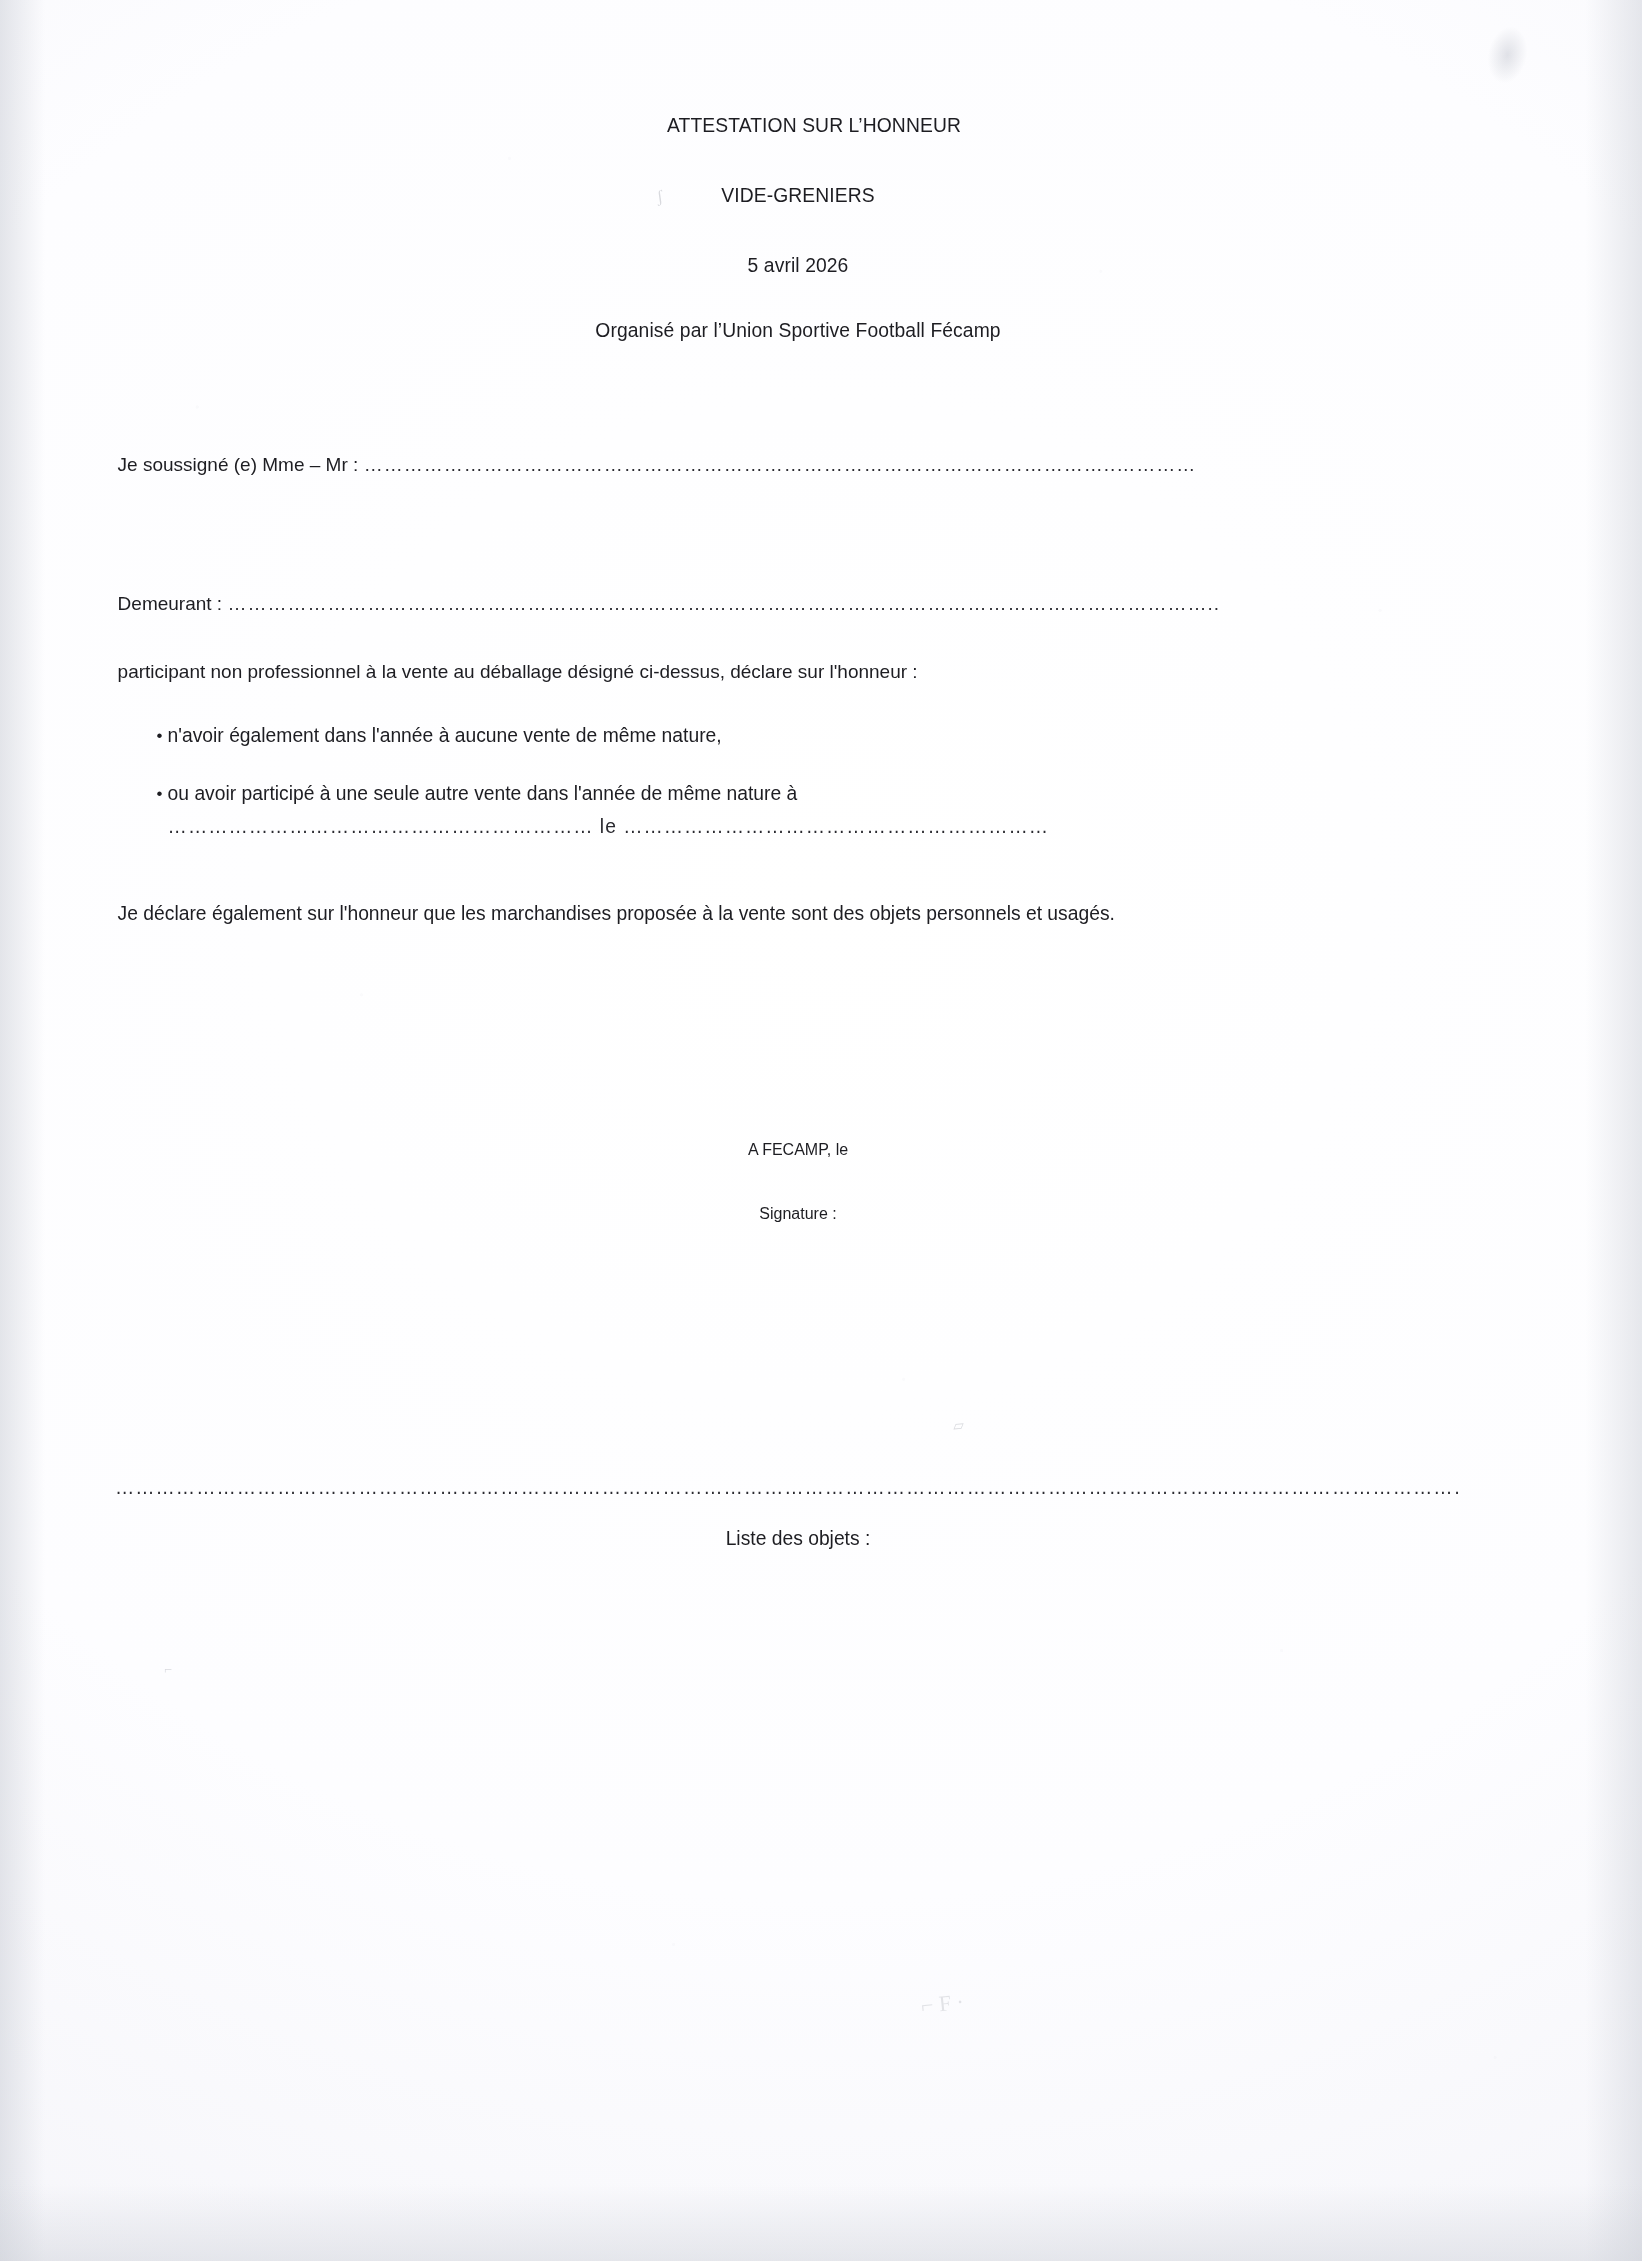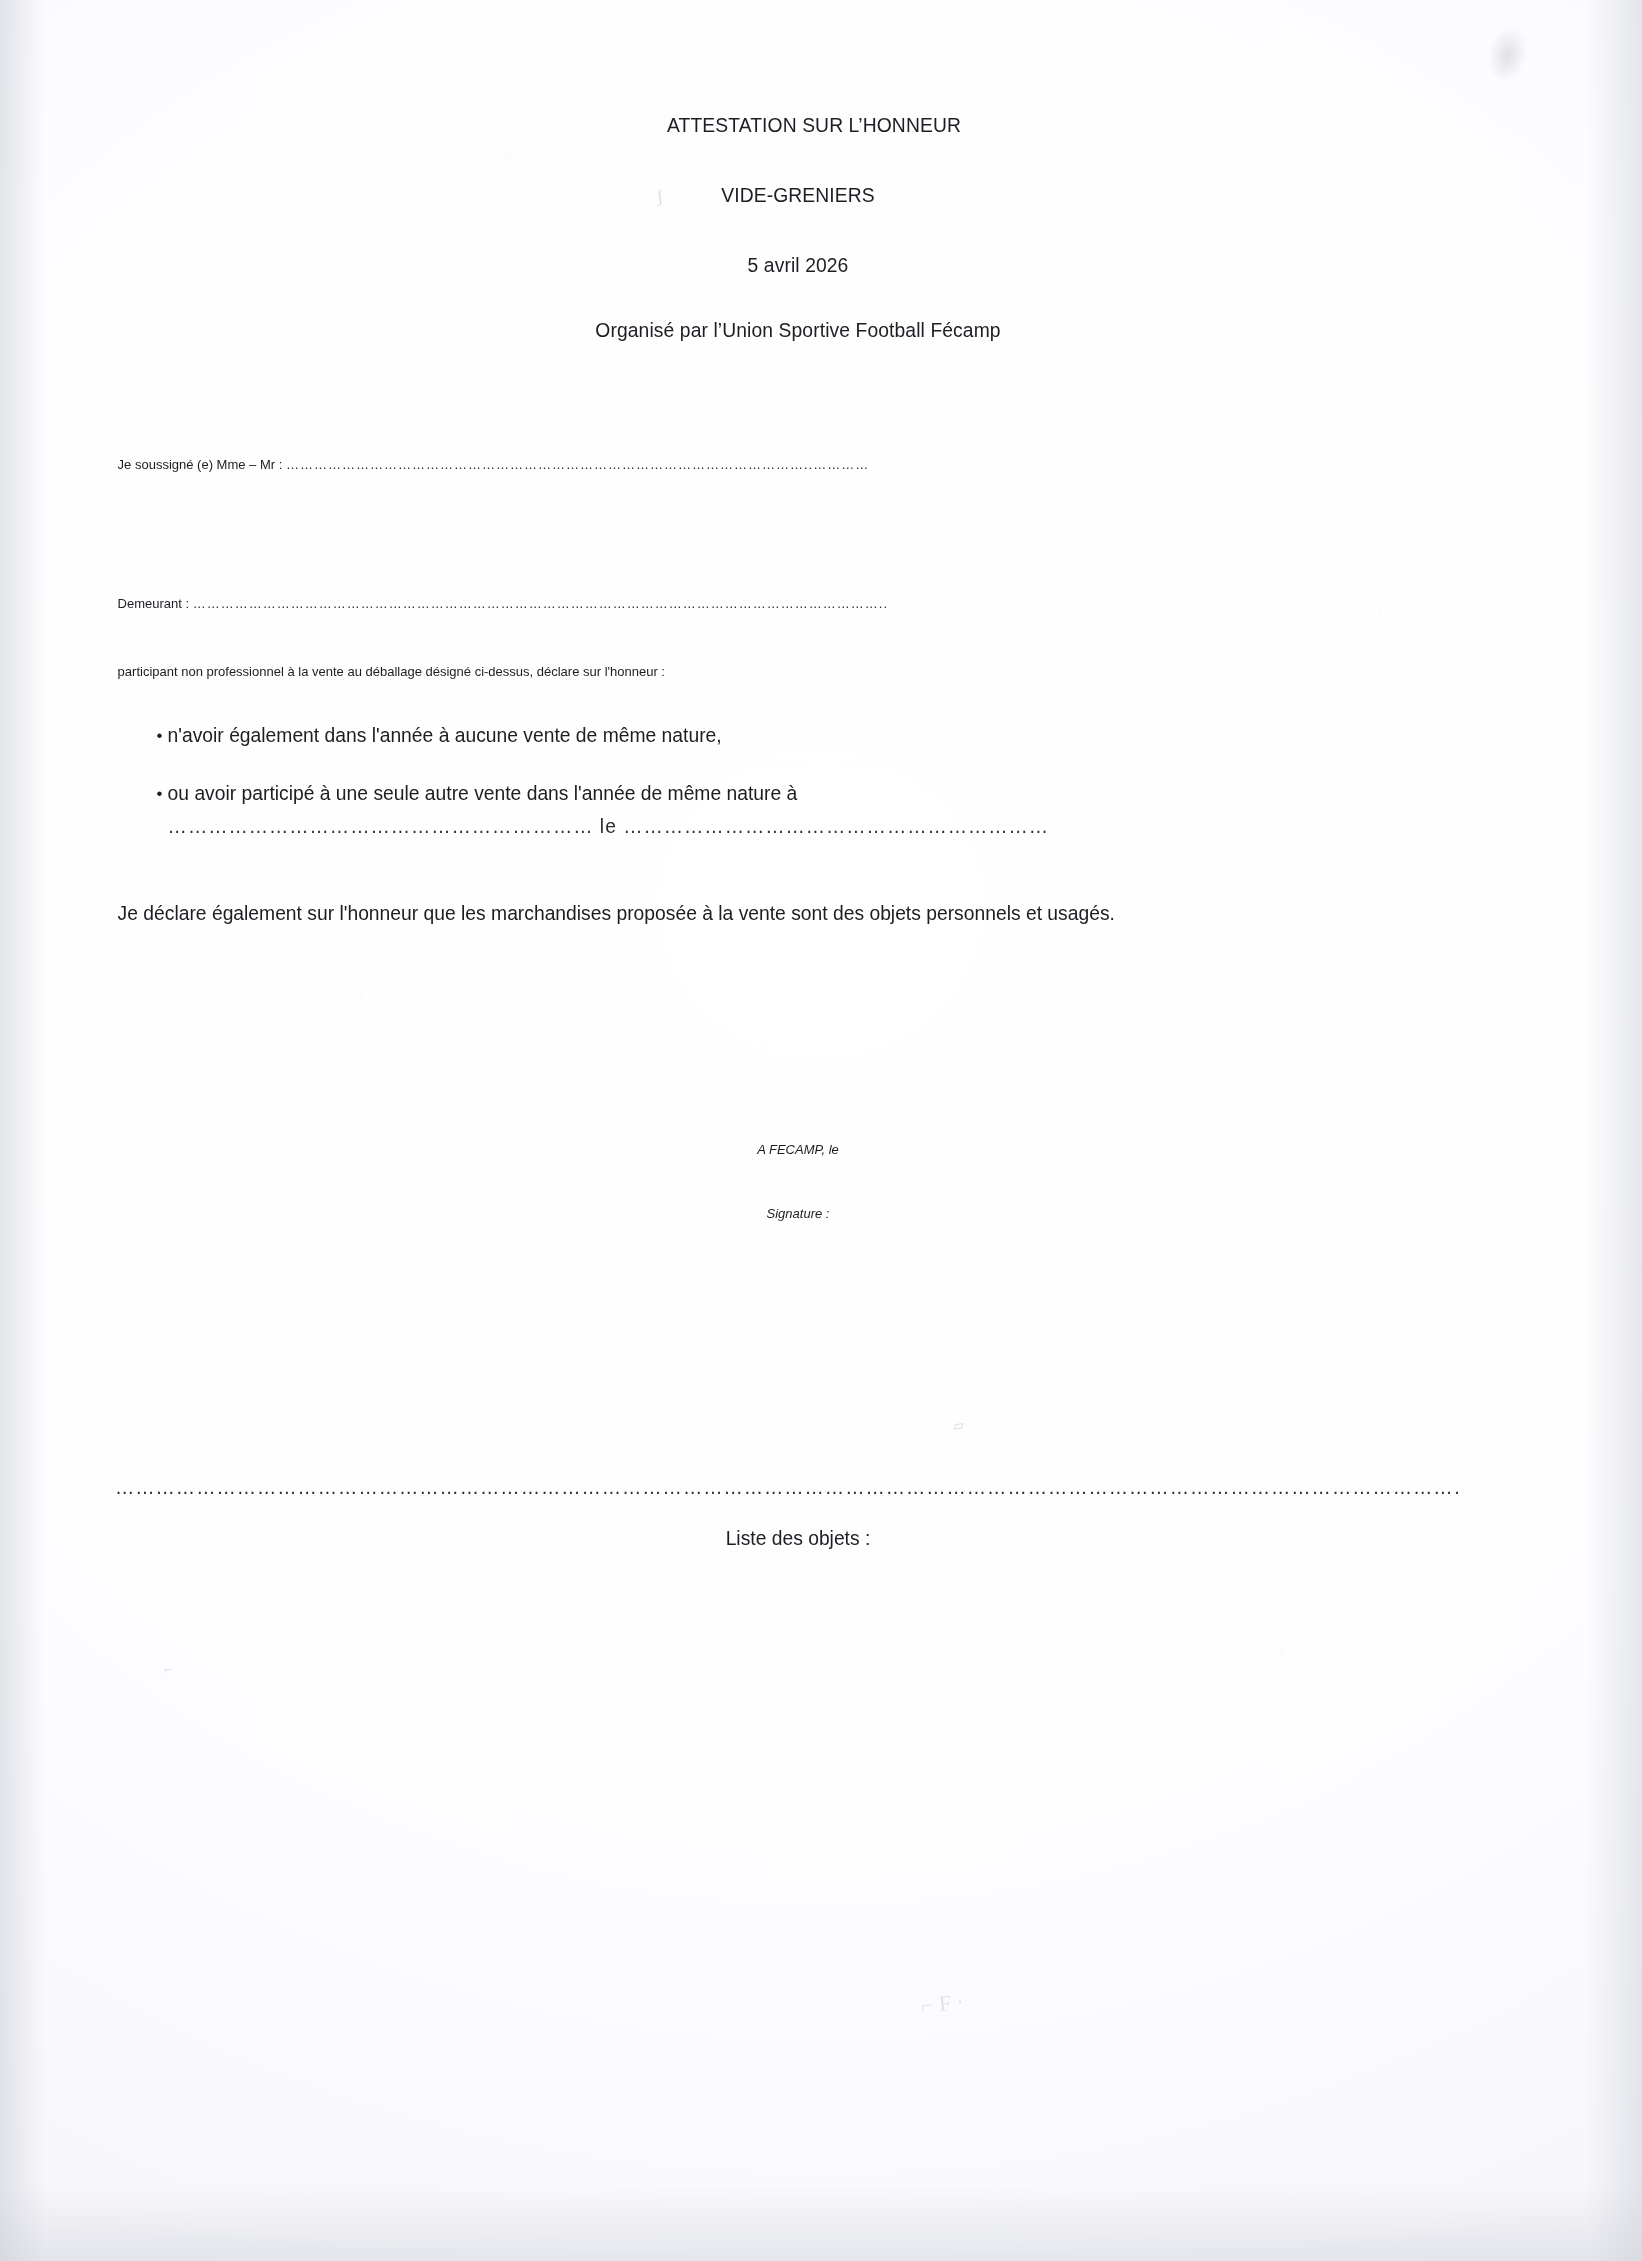--- a/index.html
+++ b/index.html
@@ -85,21 +85,21 @@
     color: #1d1d22;
   }
 
   .t1 { position: absolute; top: 115px;  left: 16px; width: 100%; }
   .t2 { position: absolute; top: 185px;  left: 0; width: 100%; }
   .t3 { position: absolute; top: 255px;  left: 0; width: 100%; }
   .t4 { position: absolute; top: 320px;  left: 0; width: 100%; }
 
   .body-line {
     position: absolute;
-    font-size: 13px;
+    font-size: 19px;
     line-height: 27px;
     color: #1d1d22;
     white-space: nowrap;
   }
 
   .l-name   { top: 451px;  left: 2.6px; }
   .l-birth  { top: 521px;  left: 2.6px; }
   .l-addr   { top: 590px;  left: 2.6px; }
   .l-decl   { top: 658px; left: 2.6px; }
 
@@ -147,24 +147,23 @@
   }
 
   .sign-block {
     position: absolute;
     top: 1136px;
     left: 0;
     width: 100%;
     text-align: center;
   }
   .sign-line {
-    font-size: 13px;
+    font-size: 16px;
     line-height: 27px;
     color: #1d1d22;
-    font-style: italic;
   }
   .sign-line.second { margin-top: 37px; }
 
   .separator {
     position: absolute;
     top: 1477px;
     left: 0;
     width: 1346px;
     font-size: 19.3px;
     letter-spacing: 1px;

